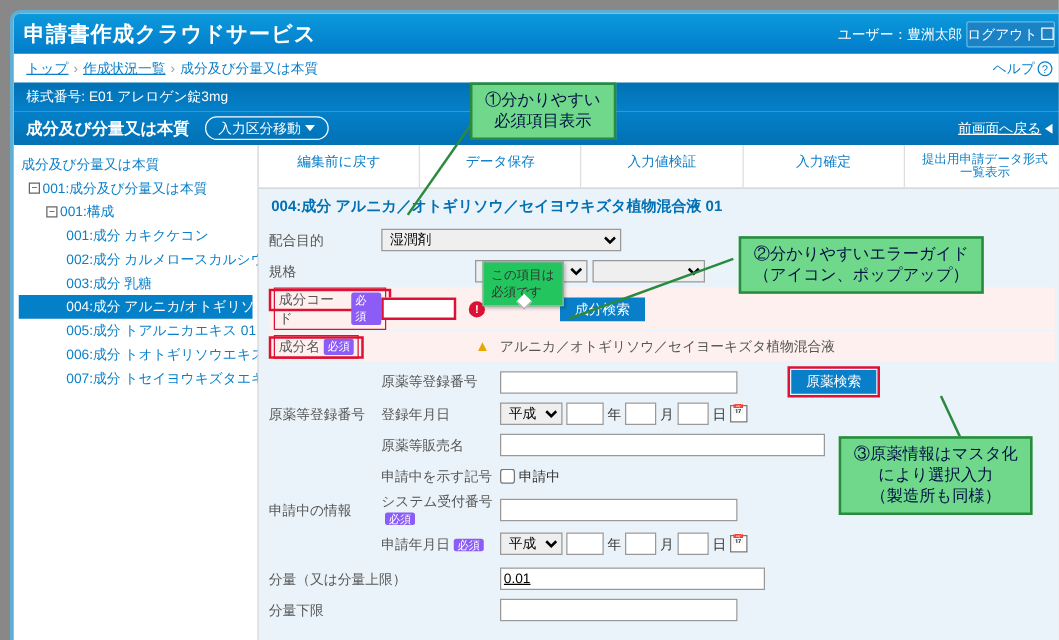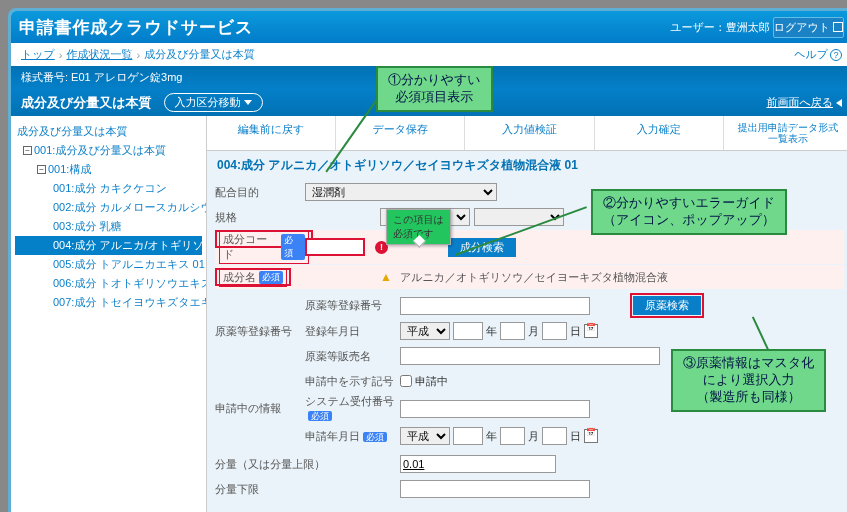--- a/index.html
+++ b/index.html
@@ -35,21 +35,21 @@
 .funcrow { display:flex; background:#fff; border-bottom:1px solid #ccc; }
 .funcrow .fbtn { flex:1; text-align:center; padding:6px 2px; font-size:11px; color:#0a7fc9; border-right:1px solid #ddd; cursor:pointer; }
 .funcrow .fbtn:last-child { border-right:none; font-size:10px; line-height:1.1;}
 .sectitle { padding:6px 10px; font-weight:bold; color:#0271b4; font-size:12px; }
 .form-area { padding:0 8px 8px 8px; overflow:auto; flex:1; }
 .frow { display:flex; align-items:center; min-height:24px; margin-bottom:1px; font-size:11px;}
 .flabel { width:90px; color:#555; }
 .flabel.grp { text-align:left; }
 .sublabel { width:95px; color:#555; }
 .frow.hi { background:#fff0f0; }
-.req { background:#3b82f6; color:#fff; font-size:9px; padding:0 3px; margin-left:3px; border-radius:2px;}
+.req { background:#8b5cf6; color:#fff; font-size:9px; padding:0 3px; margin-left:3px; border-radius:2px;}
 .req-wrap { display:inline-flex; align-items:center; border:1.5px solid #d13; padding:1px 3px;}
 .red-box { border:2px solid #d13; padding:1px 2px; }
 select, input[type=text] { border:1px solid #999; font-size:11px; padding:1px 2px; height:18px;}
 .bluebtn { background:#0a7fc9; color:#fff; border:none; padding:2px 12px; font-size:11px; cursor:pointer; }
 .err-icon { width:13px; height:13px; border-radius:50%; background:#d13; color:#fff; display:inline-flex; align-items:center; justify-content:center; font-size:9px; font-weight:bold;}
 .warn-icon { color:#e6a800; font-size:12px; }
 .tooltip { position:absolute; background:#22c55e; border:1px solid #aaa; box-shadow:1px 1px 3px rgba(0,0,0,.3); padding:3px 6px; font-size:10px; }
 .tooltip::after { content:''; position:absolute; bottom:-5px; left:50%; width:8px; height:8px; background:#fff; border-right:1px solid #aaa; border-bottom:1px solid #aaa; transform:rotate(45deg) translateX(-50%);}
 .annot { position:absolute; background:#6fd88a; border:2px solid #2a8a3f; padding:4px 10px; font-size:13px; color:#014; text-align:center; line-height:1.3; z-index:50;}
 .annot-line { position:absolute; background:#2a8a3f; height:1.5px; z-index:49; transform-origin:left center;}
@@ -217,21 +217,21 @@
           <input type="text" style="width: 30px; margin-left: 3px;">
             <span style="margin:0 3px">年</span>
           <input type="text" style="width: 25px;">
             <span style="margin:0 3px">月</span>
           <input type="text" style="width: 25px;">
             <span style="margin:0 3px">日</span>
           <span class="cal-icon">📅</span>
         </div>
         <div class="frow" style="margin-top:4px">
           <span class="flabel" style="width:185px">分量（又は分量上限）</span>
-          <input type="text" style="width: 156px; text-decoration: underline;" value="0.01">
+          <input type="text" style="width: 212px; text-decoration: underline;" value="0.01">
         </div>
         <div class="frow">
           <span class="flabel" style="width:185px">分量下限</span>
           <input type="text" style="width: 190px;">
         </div>
       </div>
     </div>
   </div>
 
   <div class="tooltip" style="left:375px; top:198px; white-space:pre-line">この項目は

